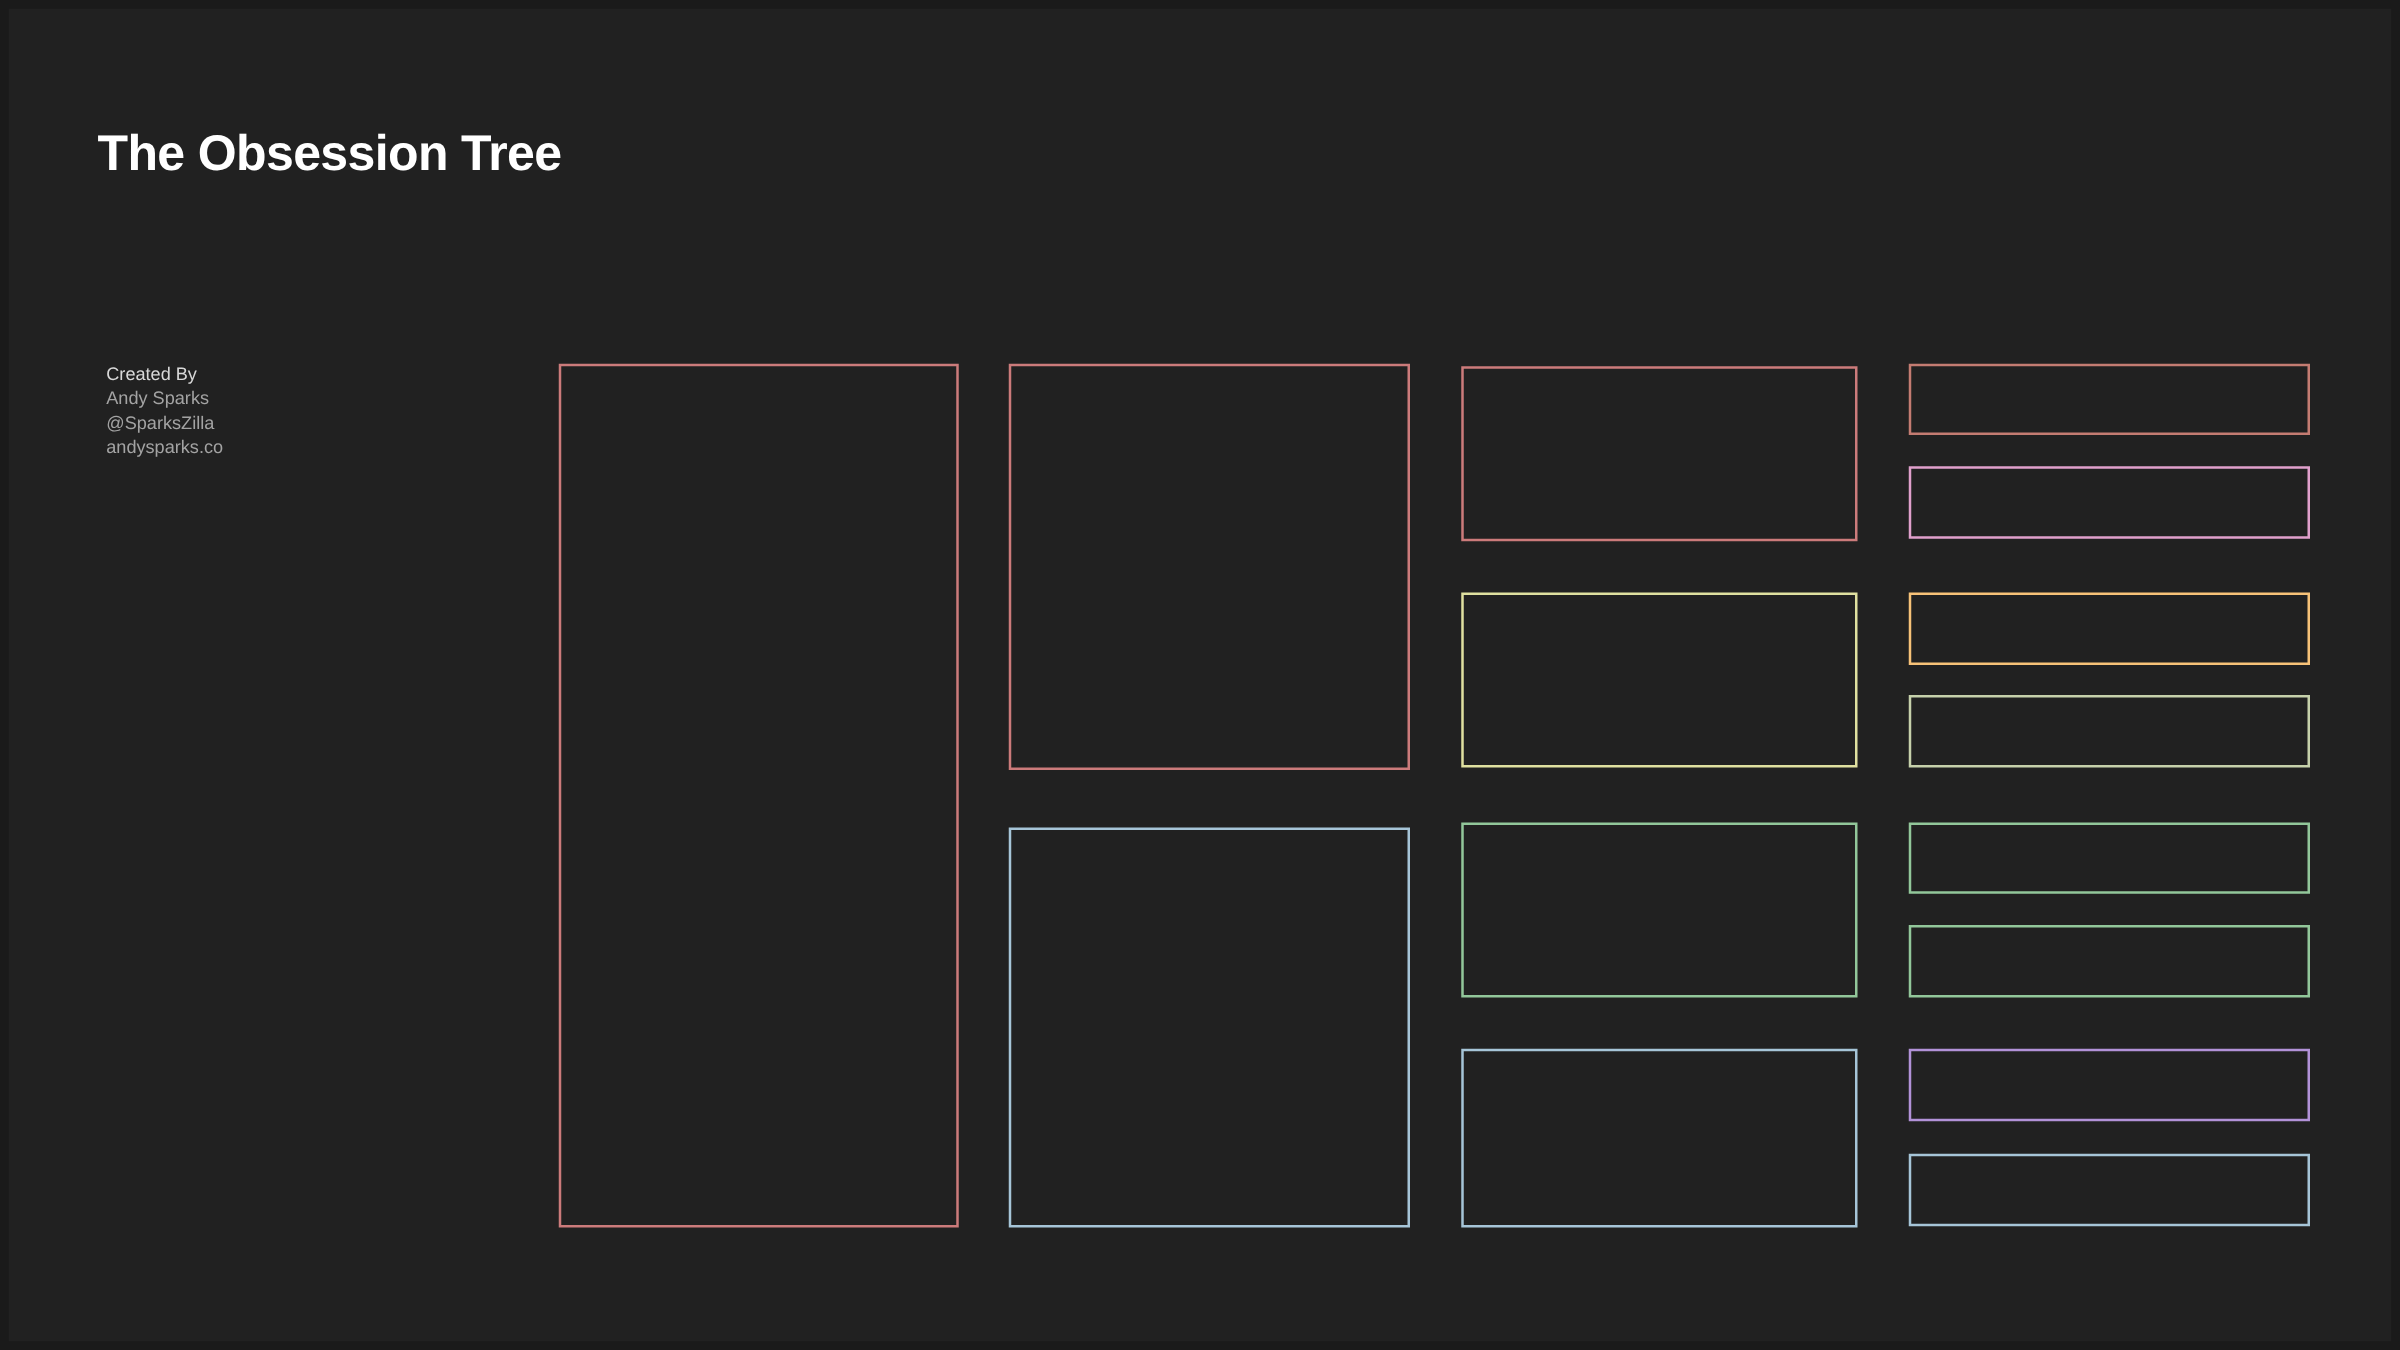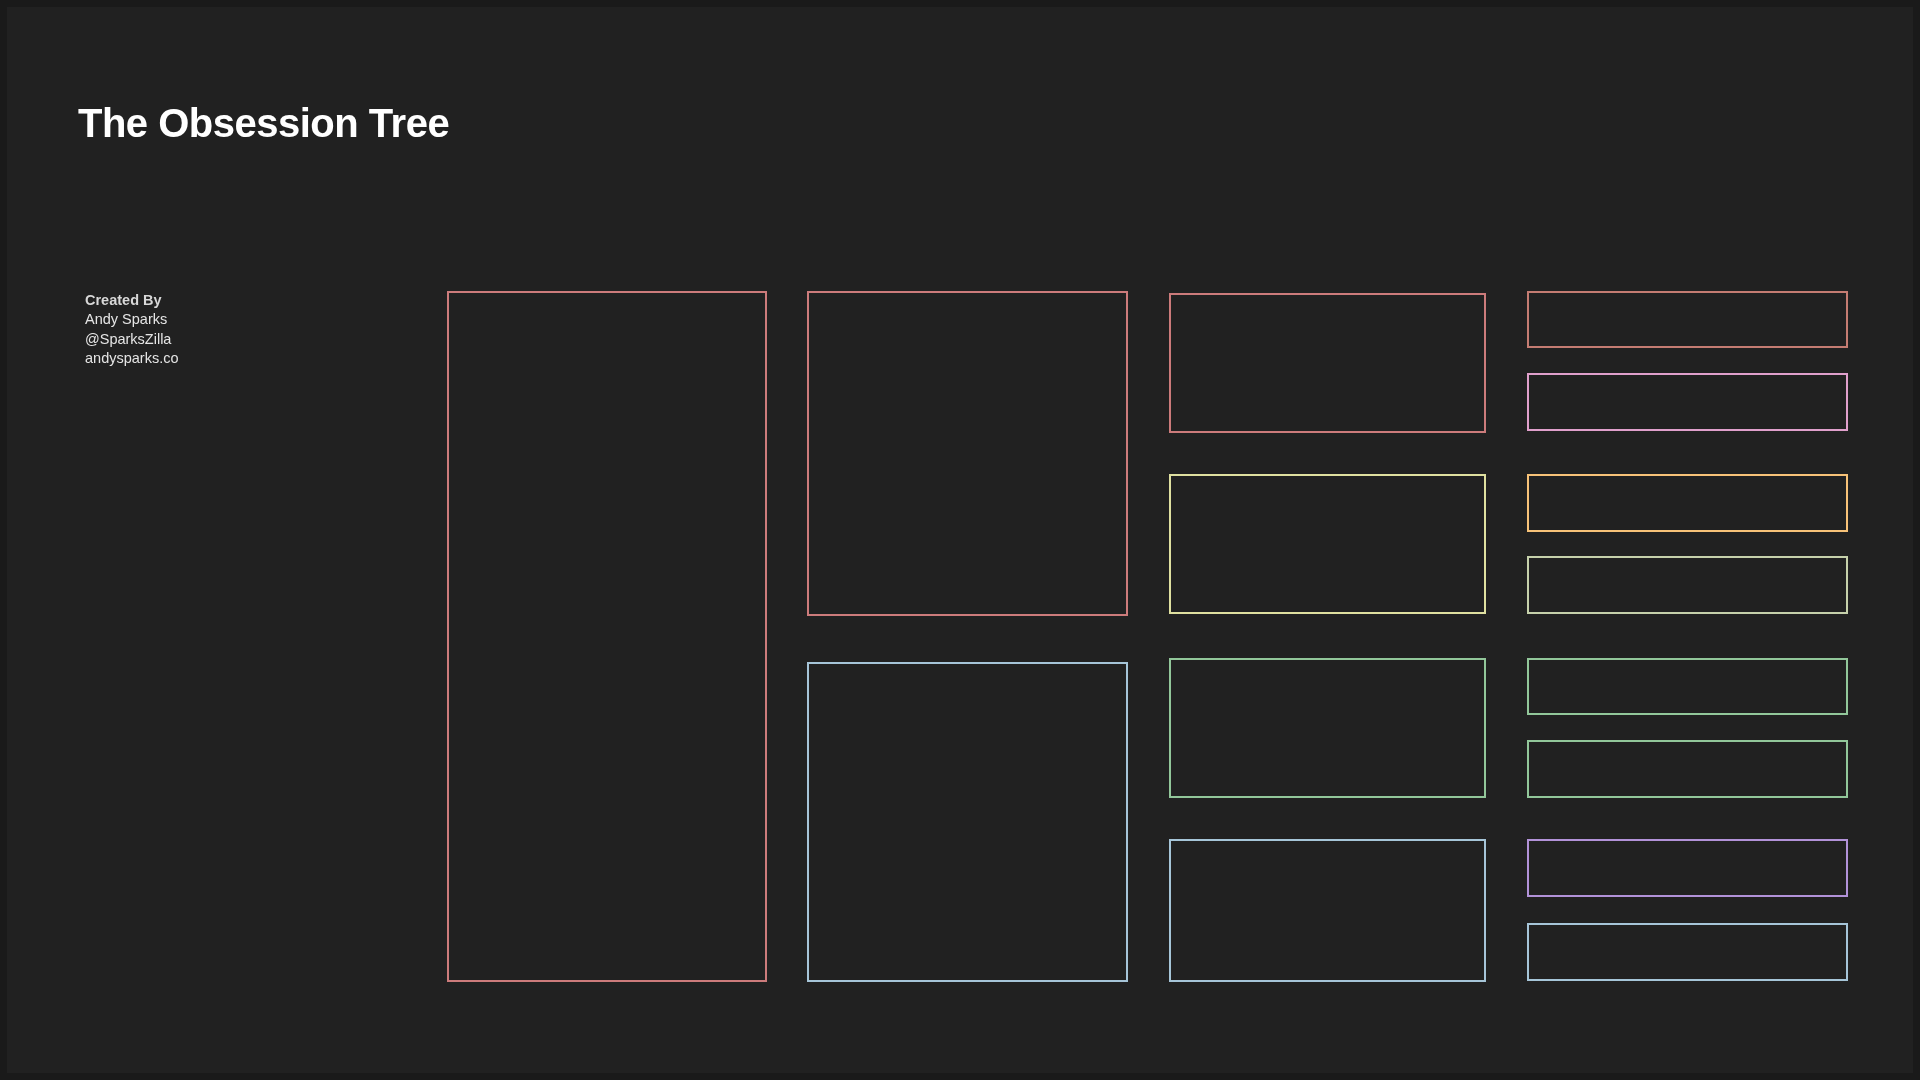--- a/index.html
+++ b/index.html
@@ -44,24 +44,24 @@
   #credits {
     position: absolute;
     left: 78px;
     top: 284px;
     width: 240px;
     font-size: 14.5px;
     line-height: 19.4px;
     color: #b9b9b9;
   }
   #credits .credit-heading {
-    font-weight: bold;
+    font-weight: normal;
     color: #d8d8d8;
   }
-  #credits .credit-line { color: #e5e5e5; }
+  #credits .credit-line { color: #a3a3a3; }
 
   
   #board {
     position: absolute;
     left: 0; top: 0;
     width: 1920px;
     height: 1080px;
   }
 
   .tree-column {

